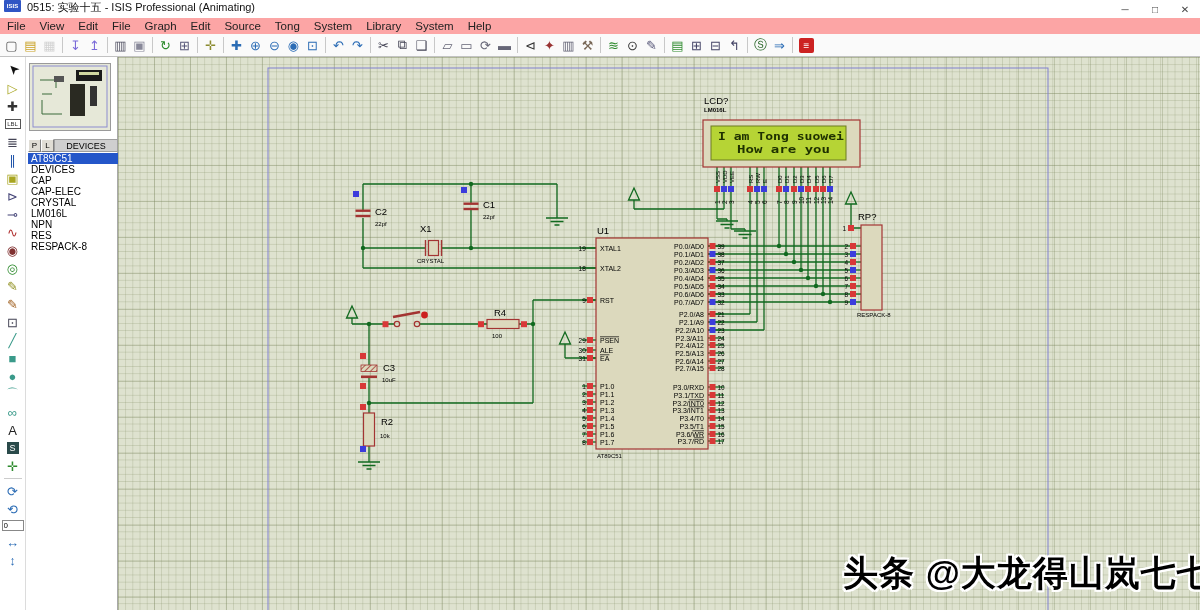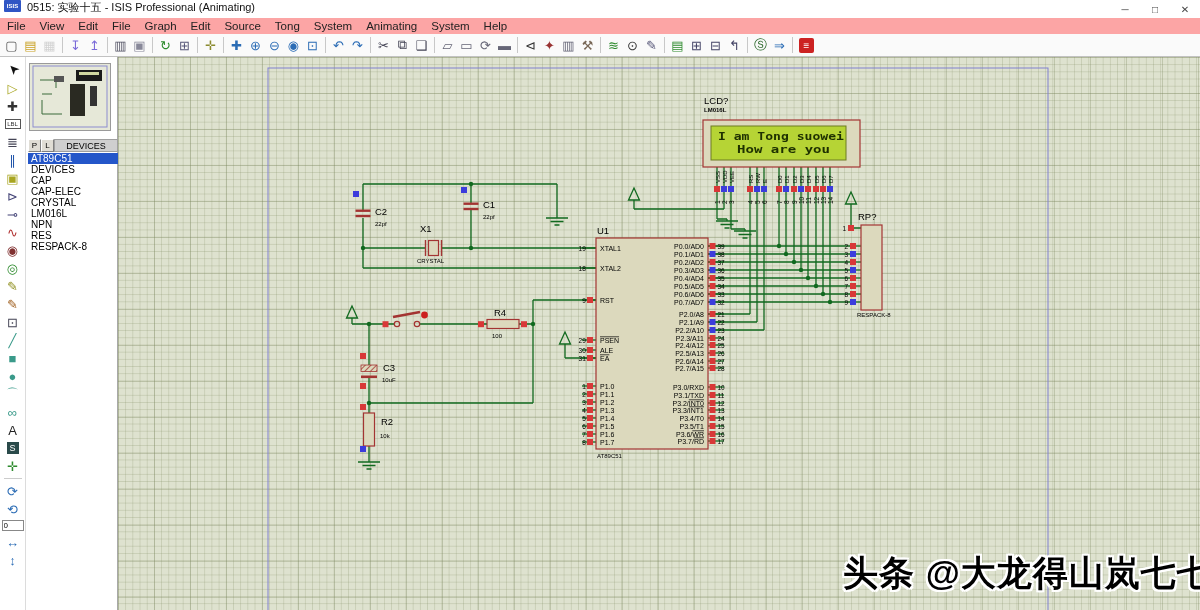--- a/index.html
+++ b/index.html
@@ -91,21 +91,21 @@
   <div class="menubar" id="menubar">
       <span class="menu-item">File</span>
       <span class="menu-item">View</span>
       <span class="menu-item">Edit</span>
       <span class="menu-item">File</span>
       <span class="menu-item">Graph</span>
       <span class="menu-item">Edit</span>
       <span class="menu-item">Source</span>
       <span class="menu-item">Tong</span>
       <span class="menu-item">System</span>
-      <span class="menu-item">Animating</span>
+      <span class="menu-item">Library</span>
       <span class="menu-item">System</span>
       <span class="menu-item">Help</span>
     </div>
 
   <div class="toolbar" id="toolbar">
       <span class="tb-icon" style="color: rgb(85, 85, 85);">▢</span>
       <span class="tb-icon" style="color: rgb(201, 162, 39);">▤</span>
       <span class="tb-icon disabled" style="color: rgb(136, 136, 136);">▦</span>
       <span class="tb-sep"></span>
       <span class="tb-icon" style="color: rgb(122, 106, 216);">↧</span>

